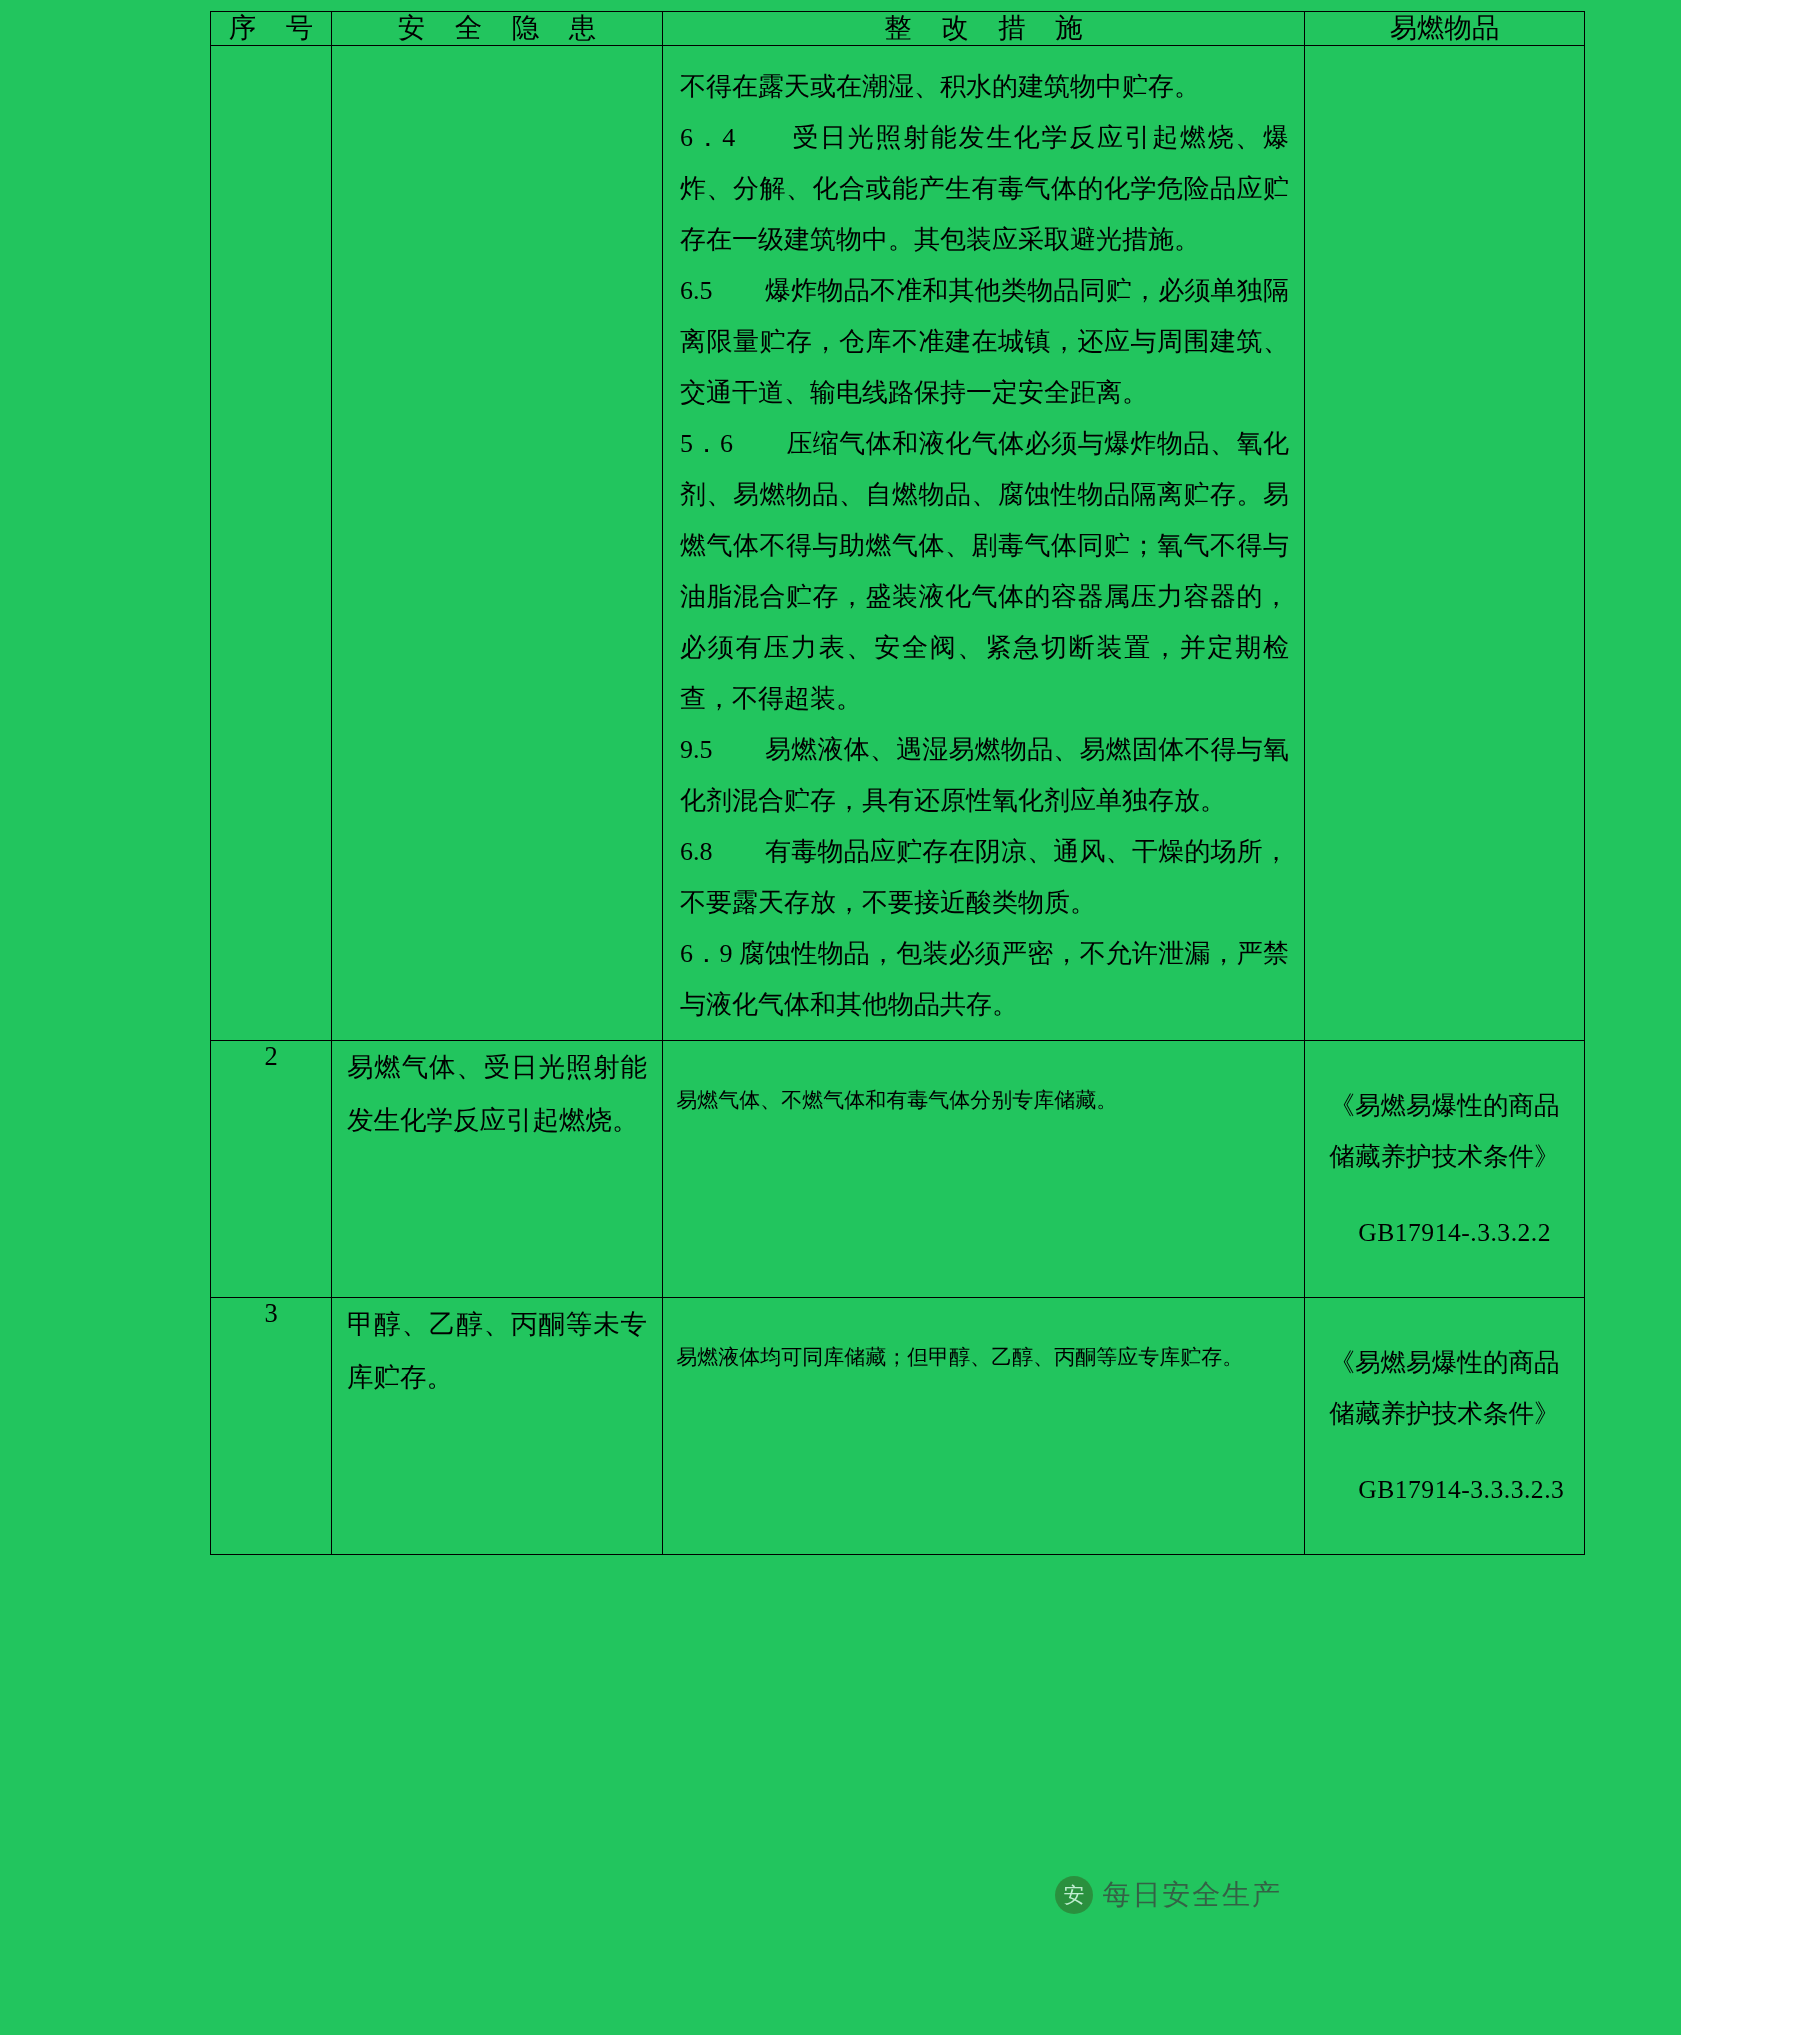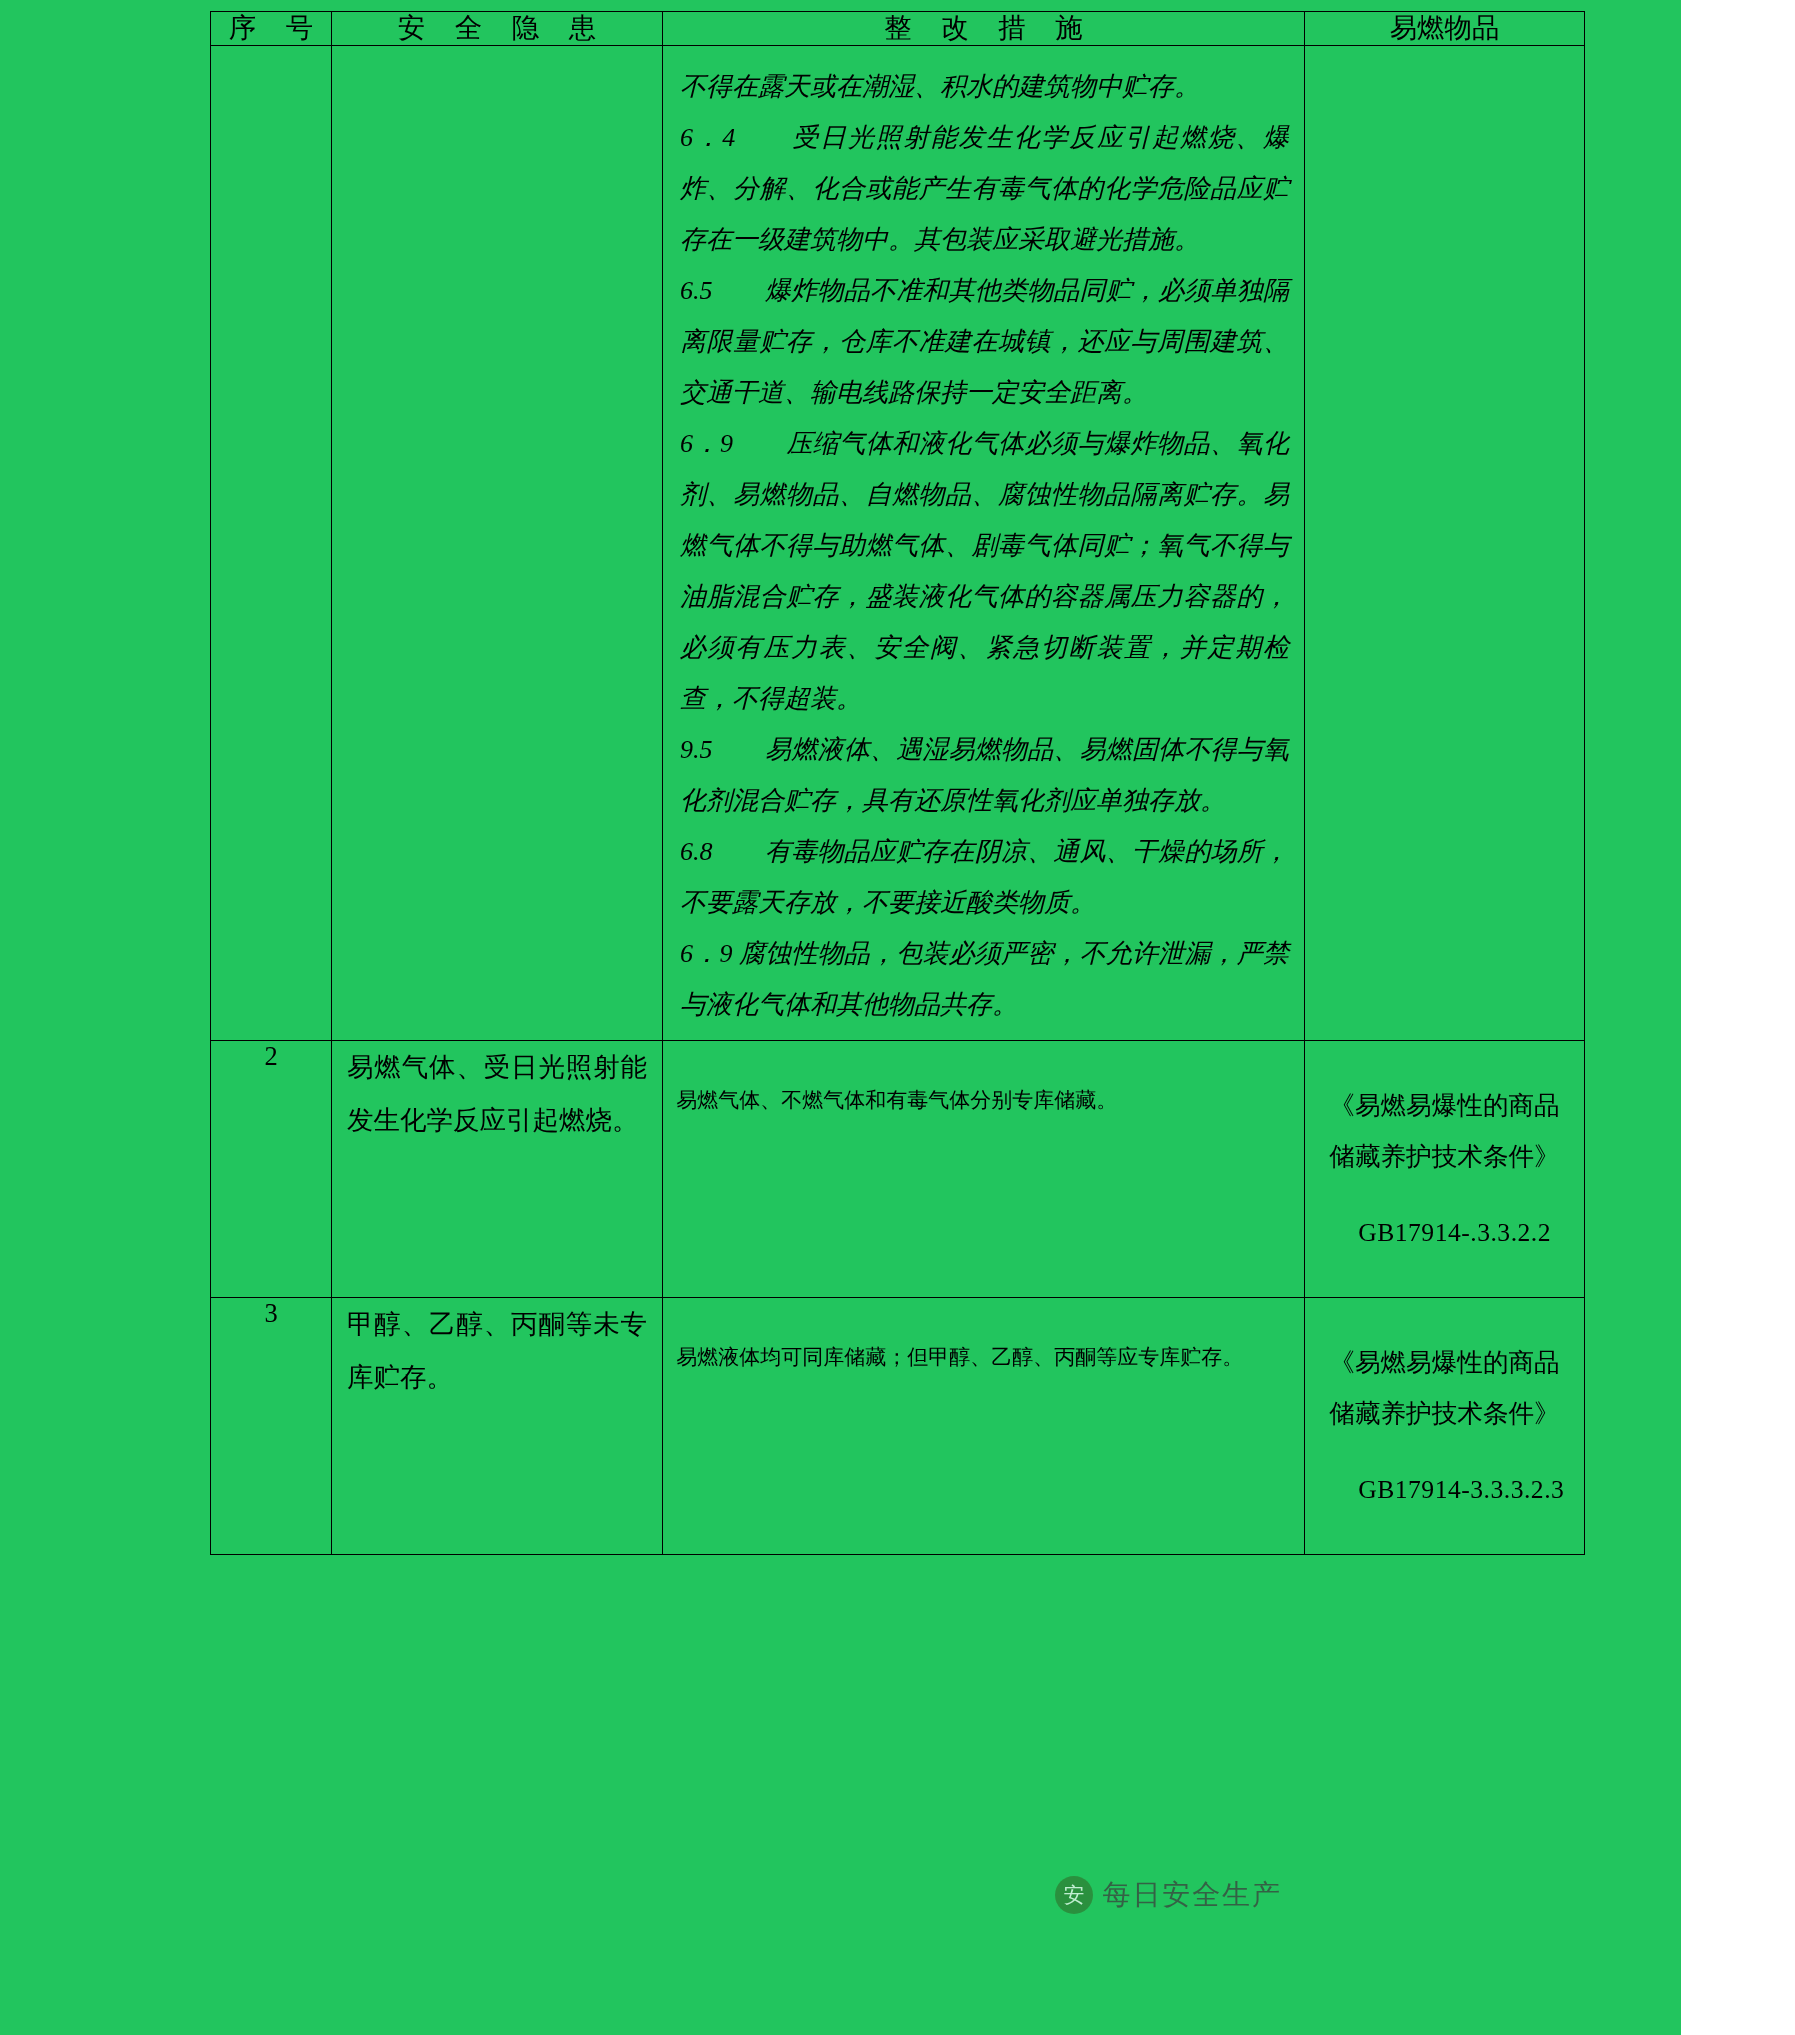--- a/index.html
+++ b/index.html
@@ -54,21 +54,20 @@
   }
   .cell-pad {
     padding: 13.2px 13.2px 13.2px 13.2px;
   }
   .para {
     font-size: 26px;
     line-height: 51px;
     text-align: justify;
     text-justify: inter-ideograph;
     margin: 0;
-    font-style: italic;
   }
   .para + .para { margin-top: 0; }
   .cell-center-v {
     vertical-align: middle;
   }
   .seq {
     text-align: center;
     font-size: 26.5px;
     vertical-align: middle;
   }
@@ -152,21 +151,21 @@
     <tbody>
 
       <tr>
         <td class="seq blank-cell"></td>
         <td class="blank-cell"></td>
         <td>
           <div class="long-cell-inner">
             <p class="para">不得在露天或在潮湿、积水的建筑物中贮存。</p>
             <p class="para">6．4　　受日光照射能发生化学反应引起燃烧、爆炸、分解、化合或能产生有毒气体的化学危险品应贮存在一级建筑物中。其包装应采取避光措施。</p>
             <p class="para">6.5　　爆炸物品不准和其他类物品同贮，必须单独隔离限量贮存，仓库不准建在城镇，还应与周围建筑、交通干道、输电线路保持一定安全距离。</p>
-            <p class="para">6．9　　压缩气体和液化气体必须与爆炸物品、氧化剂、易燃物品、自燃物品、腐蚀性物品隔离贮存。易燃气体不得与助燃气体、剧毒气体同贮；氧气不得与油脂混合贮存，盛装液化气体的容器属压力容器的，必须有压力表、安全阀、紧急切断装置，并定期检查，不得超装。</p>
+            <p class="para">5．6　　压缩气体和液化气体必须与爆炸物品、氧化剂、易燃物品、自燃物品、腐蚀性物品隔离贮存。易燃气体不得与助燃气体、剧毒气体同贮；氧气不得与油脂混合贮存，盛装液化气体的容器属压力容器的，必须有压力表、安全阀、紧急切断装置，并定期检查，不得超装。</p>
             <p class="para">9.5　　易燃液体、遇湿易燃物品、易燃固体不得与氧化剂混合贮存，具有还原性氧化剂应单独存放。</p>
             <p class="para">6.8　　有毒物品应贮存在阴凉、通风、干燥的场所，不要露天存放，不要接近酸类物质。</p>
             <p class="para">6．9 腐蚀性物品，包装必须严密，不允许泄漏，严禁与液化气体和其他物品共存。</p>
           </div>
         </td>
         <td class="blank-cell"></td>
       </tr>
 
       <tr>
         <td class="seq">2</td>

